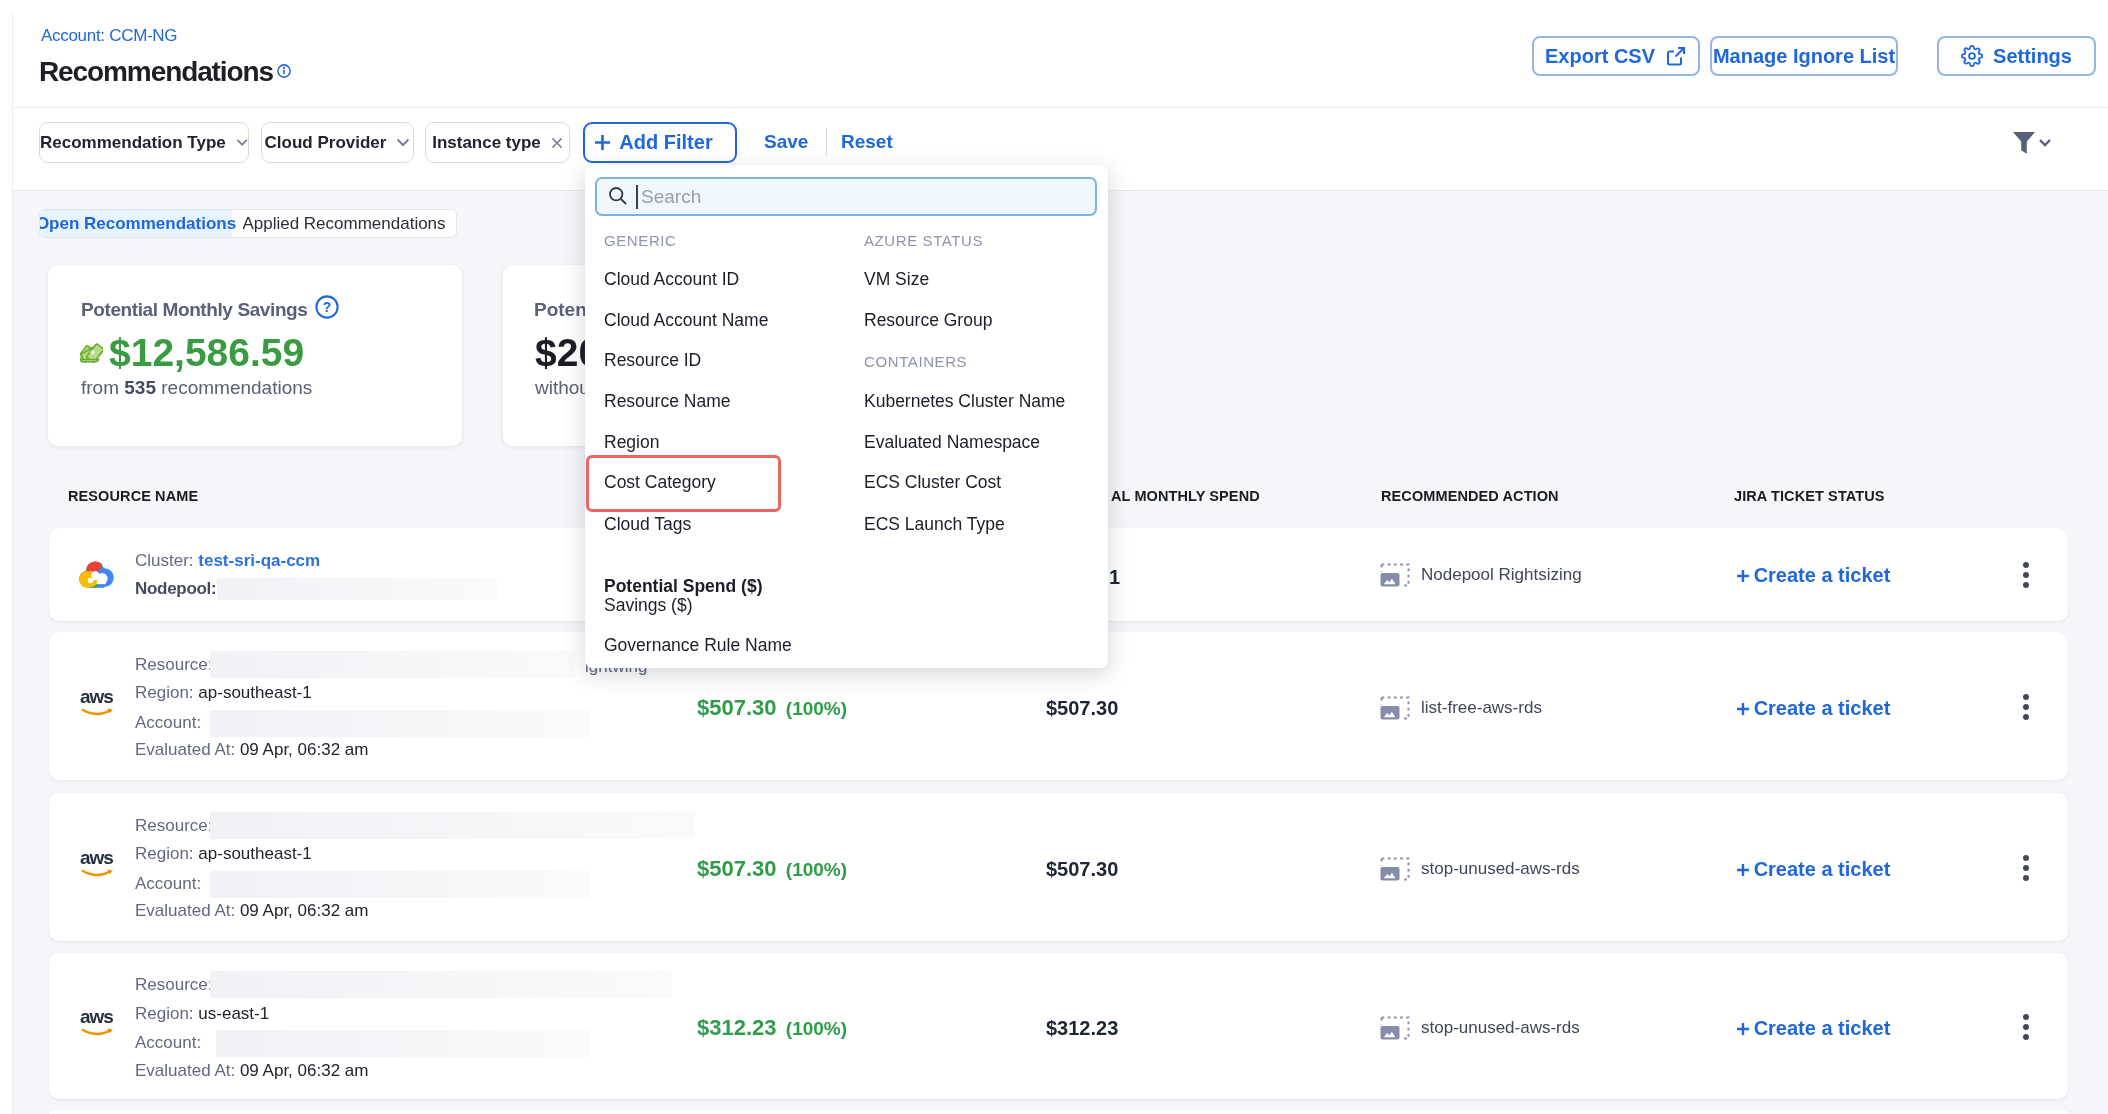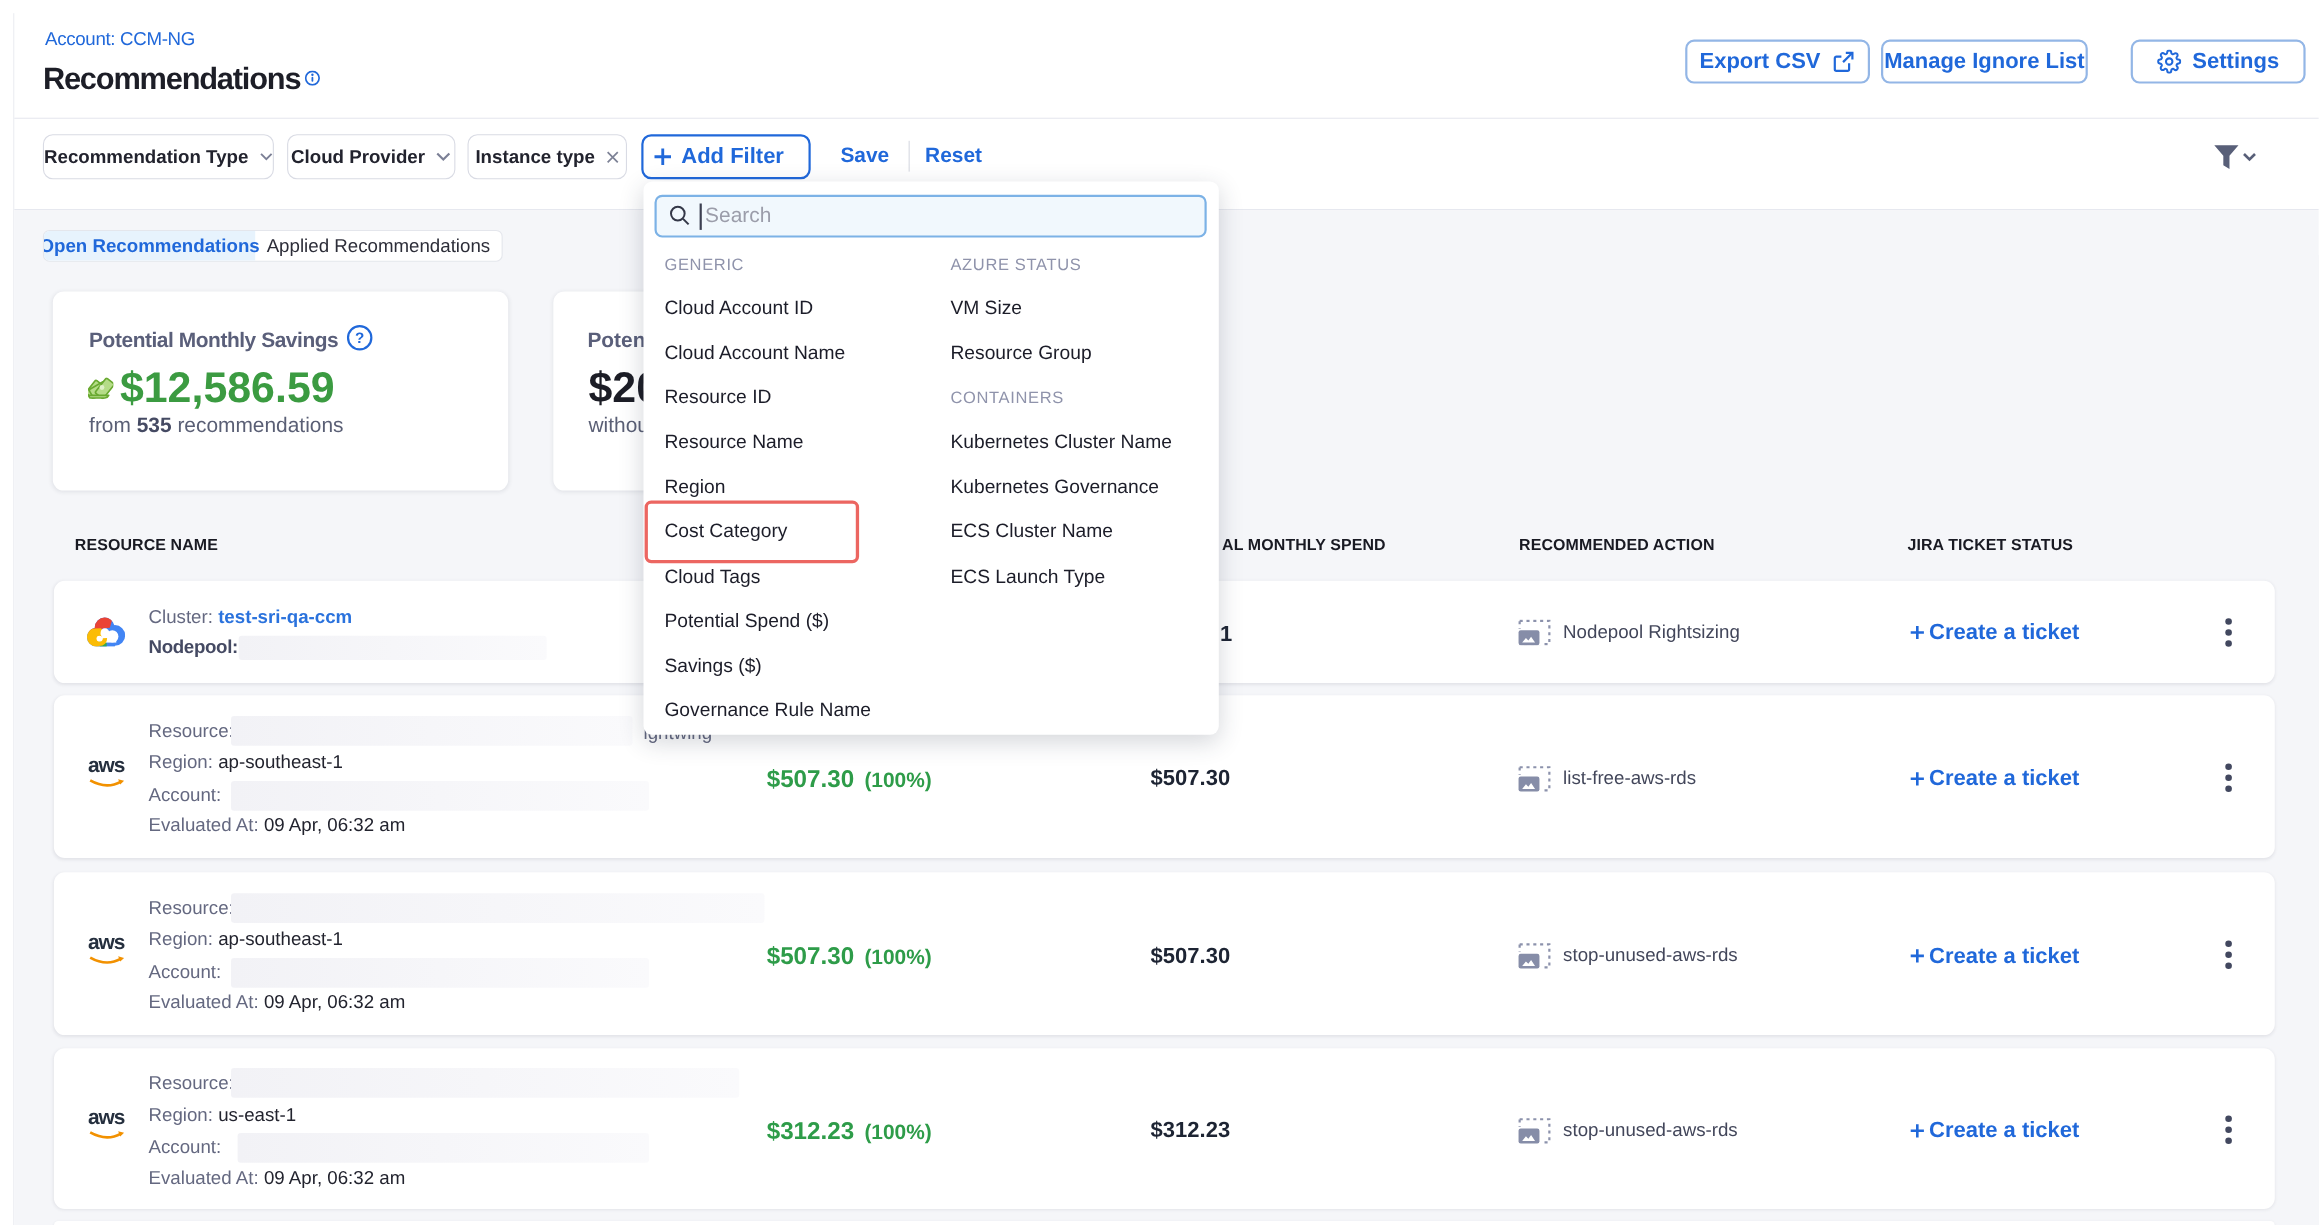--- a/index.html
+++ b/index.html
@@ -275,28 +275,28 @@
   <div class="abs" style="left:641px;top:186px;font-size:19px;color:#9b9daa;">Search</div>
 
   <div class="cat" style="left:604px;top:232px;">GENERIC</div>
   <div class="item" style="left:604px;top:269px;">Cloud Account ID</div>
   <div class="item" style="left:604px;top:310px;">Cloud Account Name</div>
   <div class="item" style="left:604px;top:350px;">Resource ID</div>
   <div class="item" style="left:604px;top:391px;">Resource Name</div>
   <div class="item" style="left:604px;top:432px;">Region</div>
   <div class="item" style="left:604px;top:472px;">Cost Category</div>
   <div class="item" style="left:604px;top:514px;">Cloud Tags</div>
-  <div class="item" style="left:604px;top:554px;">Potential Spend ($)</div>
+  <div class="item" style="left:604px;top:576px;font-weight:bold;">Potential Spend ($)</div>
   <div class="item" style="left:604px;top:595px;">Savings ($)</div>
   <div class="item" style="left:604px;top:635px;">Governance Rule Name</div>
 
   <div class="cat" style="left:864px;top:232px;">AZURE STATUS</div>
   <div class="item" style="left:864px;top:269px;">VM Size</div>
   <div class="item" style="left:864px;top:310px;">Resource Group</div>
   <div class="cat" style="left:864px;top:353px;">CONTAINERS</div>
   <div class="item" style="left:864px;top:391px;">Kubernetes Cluster Name</div>
-  <div class="item" style="left:864px;top:432px;">Kubernetes Governance</div>
-  <div class="item" style="left:864px;top:472px;">ECS Cluster Name</div>
+  <div class="item" style="left:864px;top:432px;">Evaluated Namespace</div>
+  <div class="item" style="left:864px;top:472px;">ECS Cluster Cost</div>
   <div class="item" style="left:864px;top:514px;">ECS Launch Type</div>
 
   <div class="abs" style="left:586px;top:455px;width:195px;height:57px;border:3px solid #ec6661;border-radius:6px;"></div>
 
 </div>
 
 </body></html>

